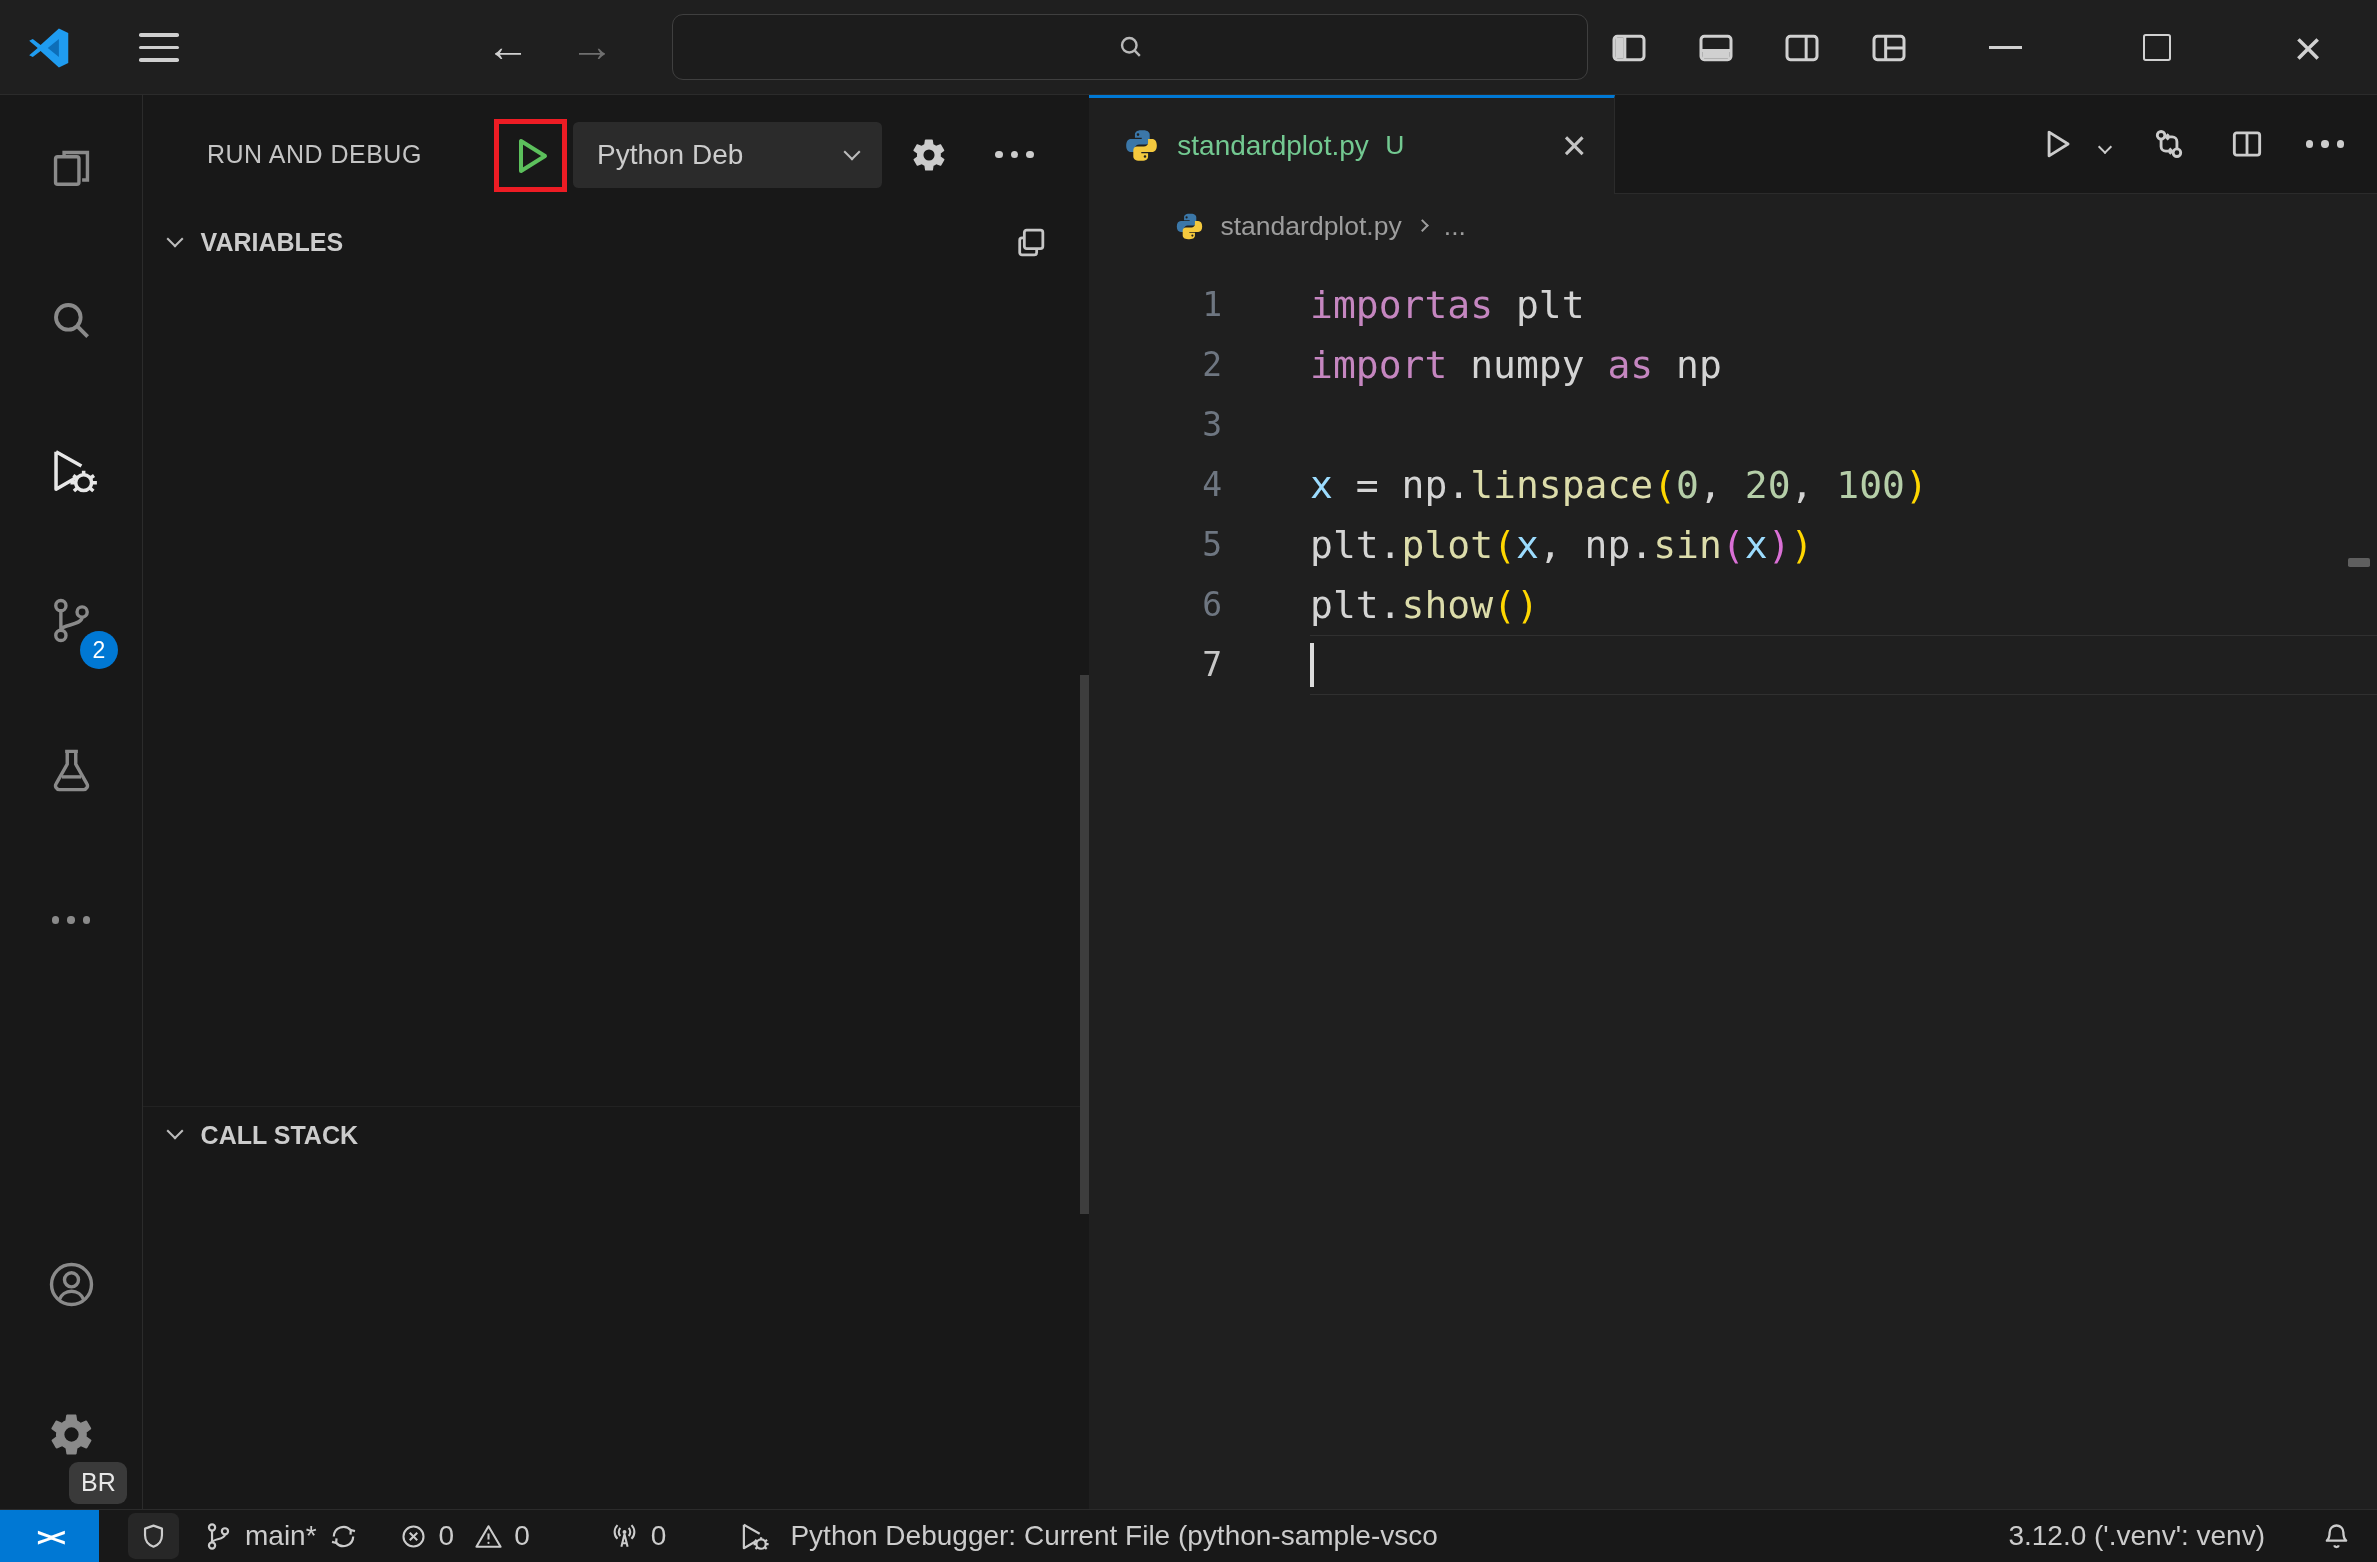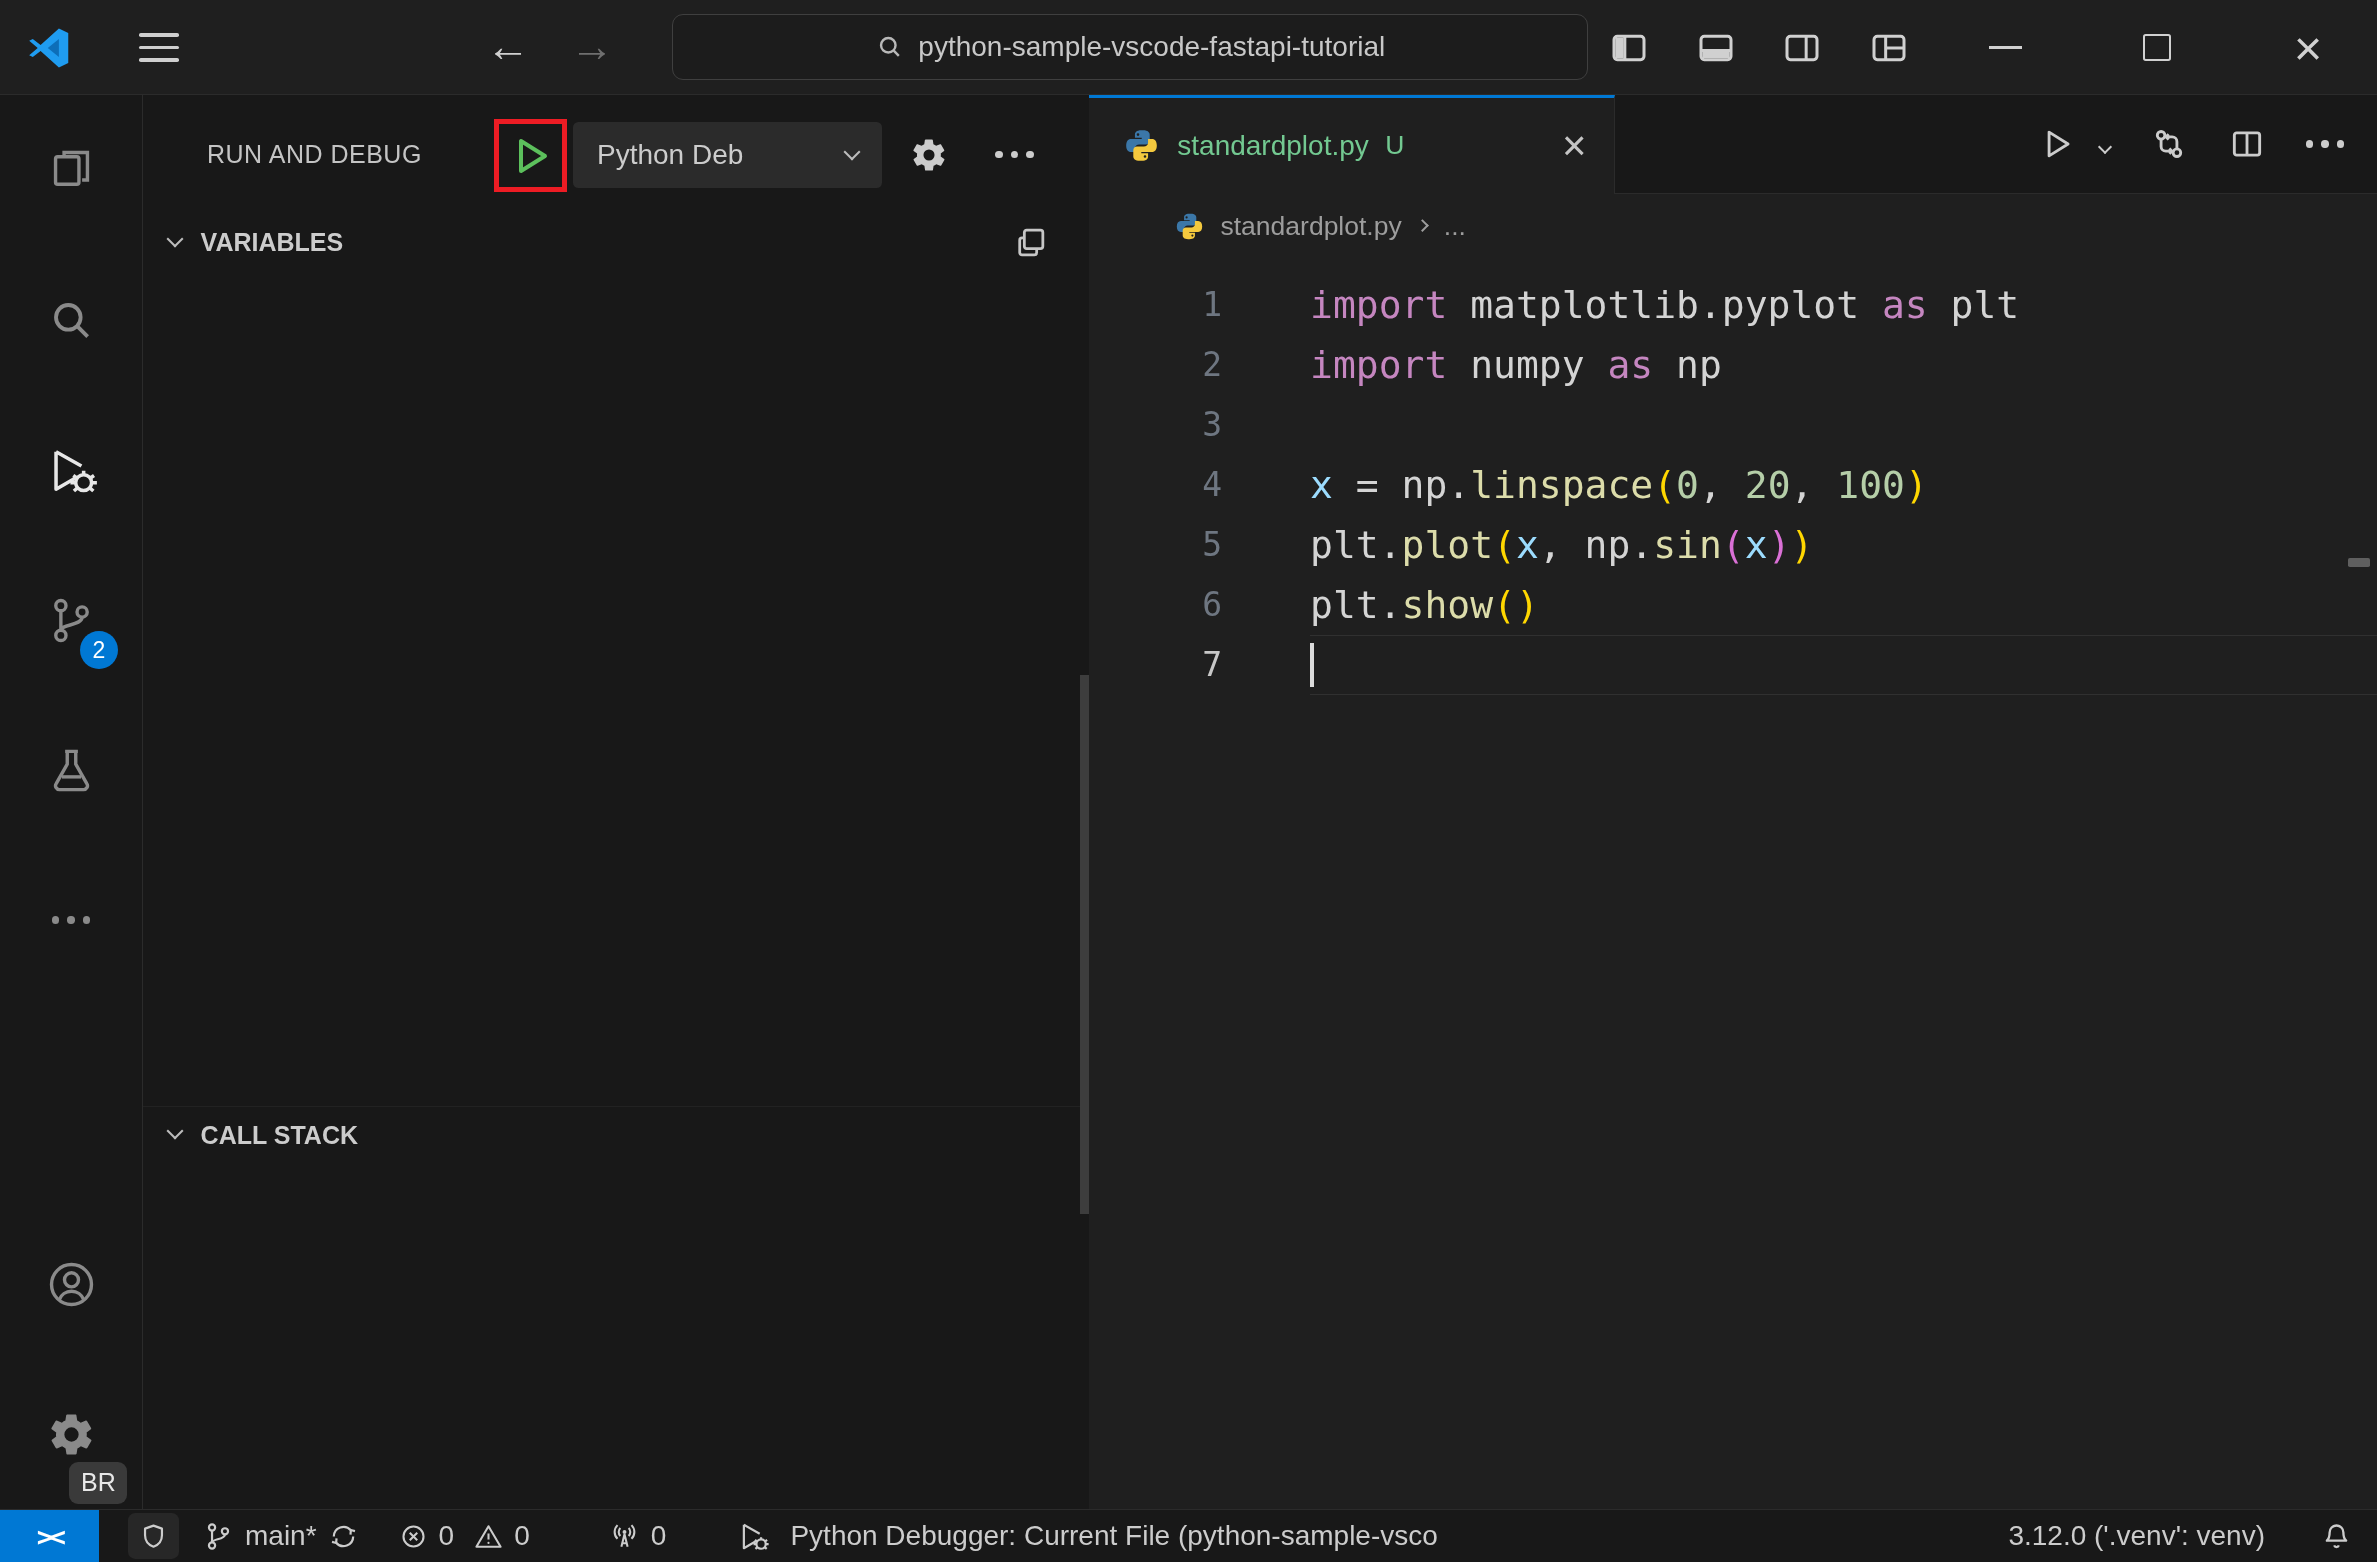--- a/index.html
+++ b/index.html
@@ -159,21 +159,20 @@
       </div>
     <div class="navbtn back">←</div>
     <div class="navbtn fwd">→</div>
     <div class="cmdcenter">
       <span>
         <svg viewBox="0 0 24 24" width="29" height="29" fill="none" stroke="#b8b8b8" stroke-width="2">
           <circle cx="11" cy="11" r="6"></circle>
             <path d="m15.5 15.5 4.2 4.2"></path>
         </svg>
       </span>
-      <span>python-sample-vscode-fastapi-tutorial</span>
     </div>
     <div class="wicons layouticons" style="position:absolute; left:1607px;">
       <div class="wbtn">
         <svg viewBox="0 0 24 24" width="40" height="40" fill="none" stroke="#d0d0d0" stroke-width="1.8">
           <rect x="3" y="5" width="18" height="14" rx="2"></rect>
             <path d="M9.5 5v14"></path>
             <rect x="3.8" y="5.8" width="5" height="12.4" fill="#d0d0d0" stroke="none"></rect>
         </svg>
       </div>
       <div class="wbtn">
@@ -384,21 +383,21 @@
           </svg>
         </span>
         <span>standardplot.py</span>
         <span class="chev right"></span>
         <span>...</span>
       </div>
 
       <div class="code">
           <div class="code-line">
             <span class="line-num">1</span>
-            <span class="line-content"><span class="tk-kw">import</span><span class="tk-plain"> matplotlib.pyplot </span><span class="tk-kw">as</span><span class="tk-plain"> plt</span></span>
+            <span class="line-content"><span class="tk-kw">import</span><span class="tk-kw">as</span><span class="tk-plain"> plt</span></span>
           </div>
           <div class="code-line">
             <span class="line-num">2</span>
             <span class="line-content"><span class="tk-kw">import</span><span class="tk-plain"> numpy </span><span class="tk-kw">as</span><span class="tk-plain"> np</span></span>
           </div>
           <div class="code-line">
             <span class="line-num">3</span>
             <span class="line-content"></span>
           </div>
           <div class="code-line">

